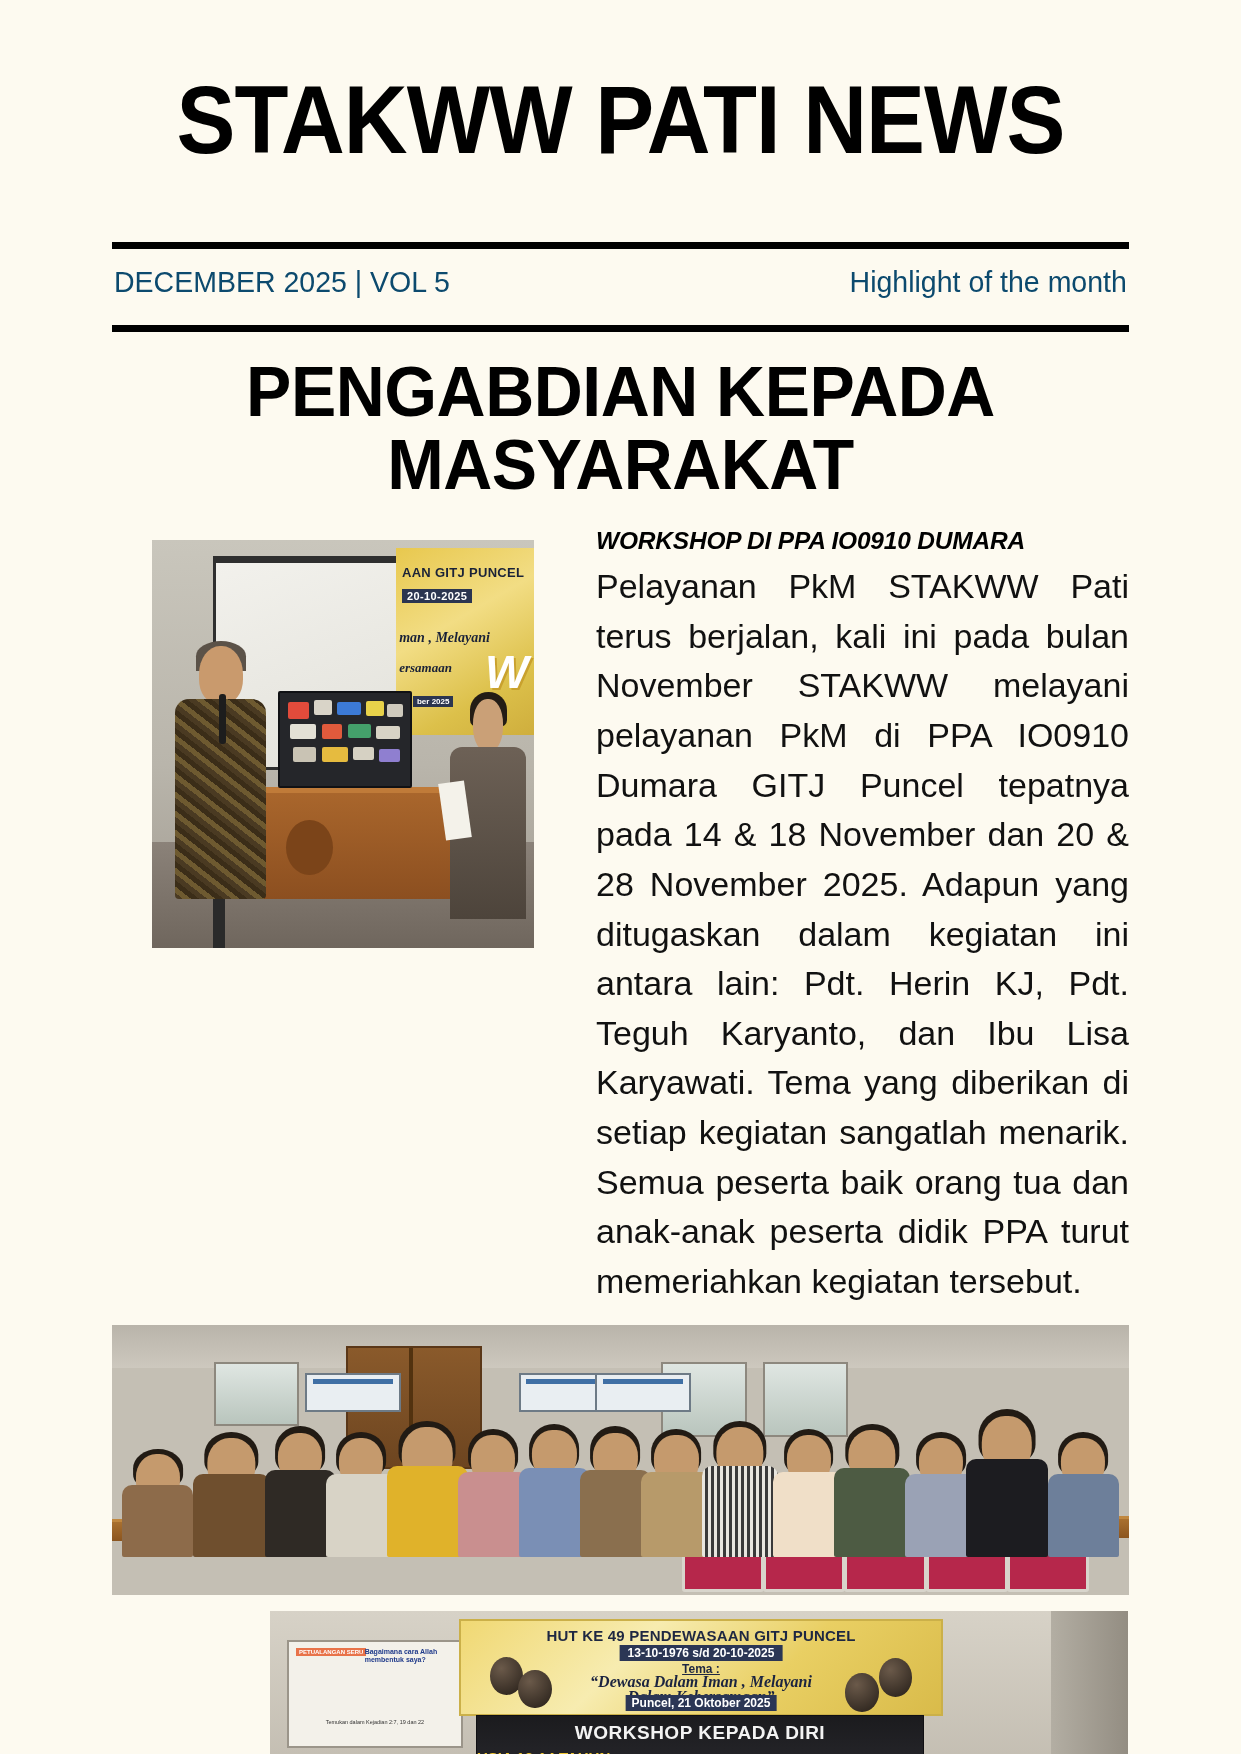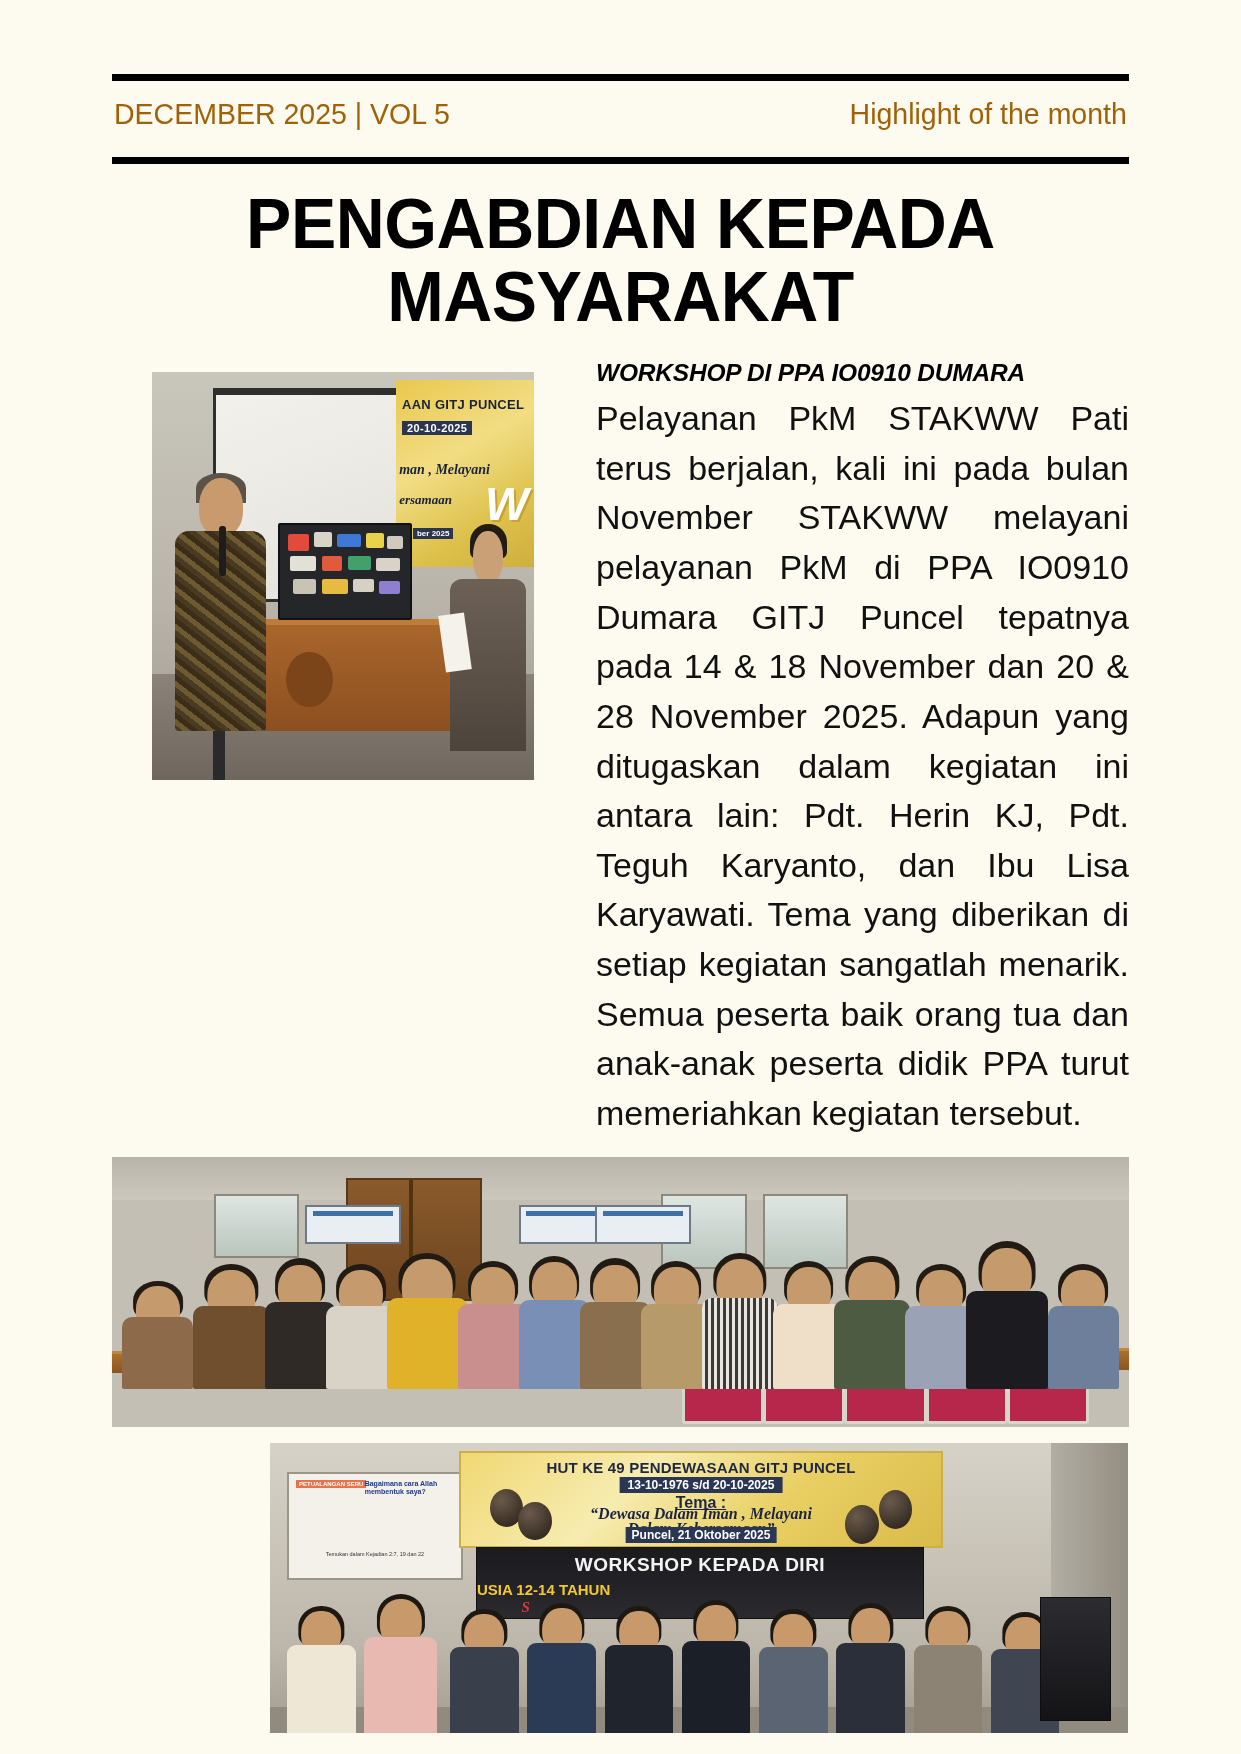--- a/index.html
+++ b/index.html
@@ -53,21 +53,21 @@
   .rule-bottom { margin-top: 12px; }
 
   
   .issue-bar {
     display: flex;
     align-items: baseline;
     justify-content: space-between;
     padding: 16px 2px 14px 2px;
     font-size: 30px;
     font-weight: 400;
-    color: #a16207;
+    color: #0c4a6e;
   }
   .issue-left, .issue-right {
     font-family: "Liberation Sans Narrow", "Liberation Sans", sans-serif;
     transform: scaleX(0.95);
     transform-origin: left center;
     white-space: nowrap;
   }
   .issue-right { transform-origin: right center; }
 
   
@@ -302,21 +302,21 @@
     font-weight:800; font-size:15px; color:#1e2742; letter-spacing:.2px; white-space:nowrap;
   }
   .p3-banner-y .t2 {
     position:absolute; top:26%; left:50%; transform:translateX(-50%);
     background:#2b3655; color:#fff; font-weight:800; font-size:12px;
     padding:1px 8px; white-space:nowrap;
     font-family:"Liberation Sans Narrow","Liberation Sans",sans-serif;
   }
   .p3-banner-y .t3 {
     position:absolute; top:44%; left:0; right:0; text-align:center;
-    font-size:16px; font-weight:700; color:#1e2742; text-decoration:underline;
+    font-size:12px; font-weight:700; color:#1e2742; text-decoration:underline;
   }
   .p3-banner-y .t4 {
     position:absolute; top:56%; left:0; right:0; text-align:center;
     font-family:"Liberation Serif",serif; font-style:italic; font-weight:700;
     font-size:16px; color:#1b2440; white-space:nowrap;
   }
   .p3-banner-y .t5 {
     position:absolute; top:72%; left:0; right:0; text-align:center;
     font-family:"Liberation Serif",serif; font-style:italic; font-weight:700;
     font-size:16px; color:#1b2440; white-space:nowrap;
@@ -369,20 +369,23 @@
     background:linear-gradient(180deg,#2c2c30,#141417); border:1px solid #0d0d10;
   }
   .p3-floor { position:absolute; left:0; right:0; bottom:0; height:9%;
     background:linear-gradient(180deg,#9b9display,#8d867b); background-color:#918a7f; }
 </style>
 </head>
 <body>
 
 <div class="page">
 
+  <header class="masthead">
+    <h1 class="masthead-title">STAKWW PATI NEWS</h1>
+  </header>
 
   <div class="rule rule-top"></div>
 
   <div class="issue-bar">
     <span class="issue-left">DECEMBER 2025 | VOL 5</span>
     <span class="issue-right">Highlight of the month</span>
   </div>
 
   <div class="rule rule-bottom"></div>
 

